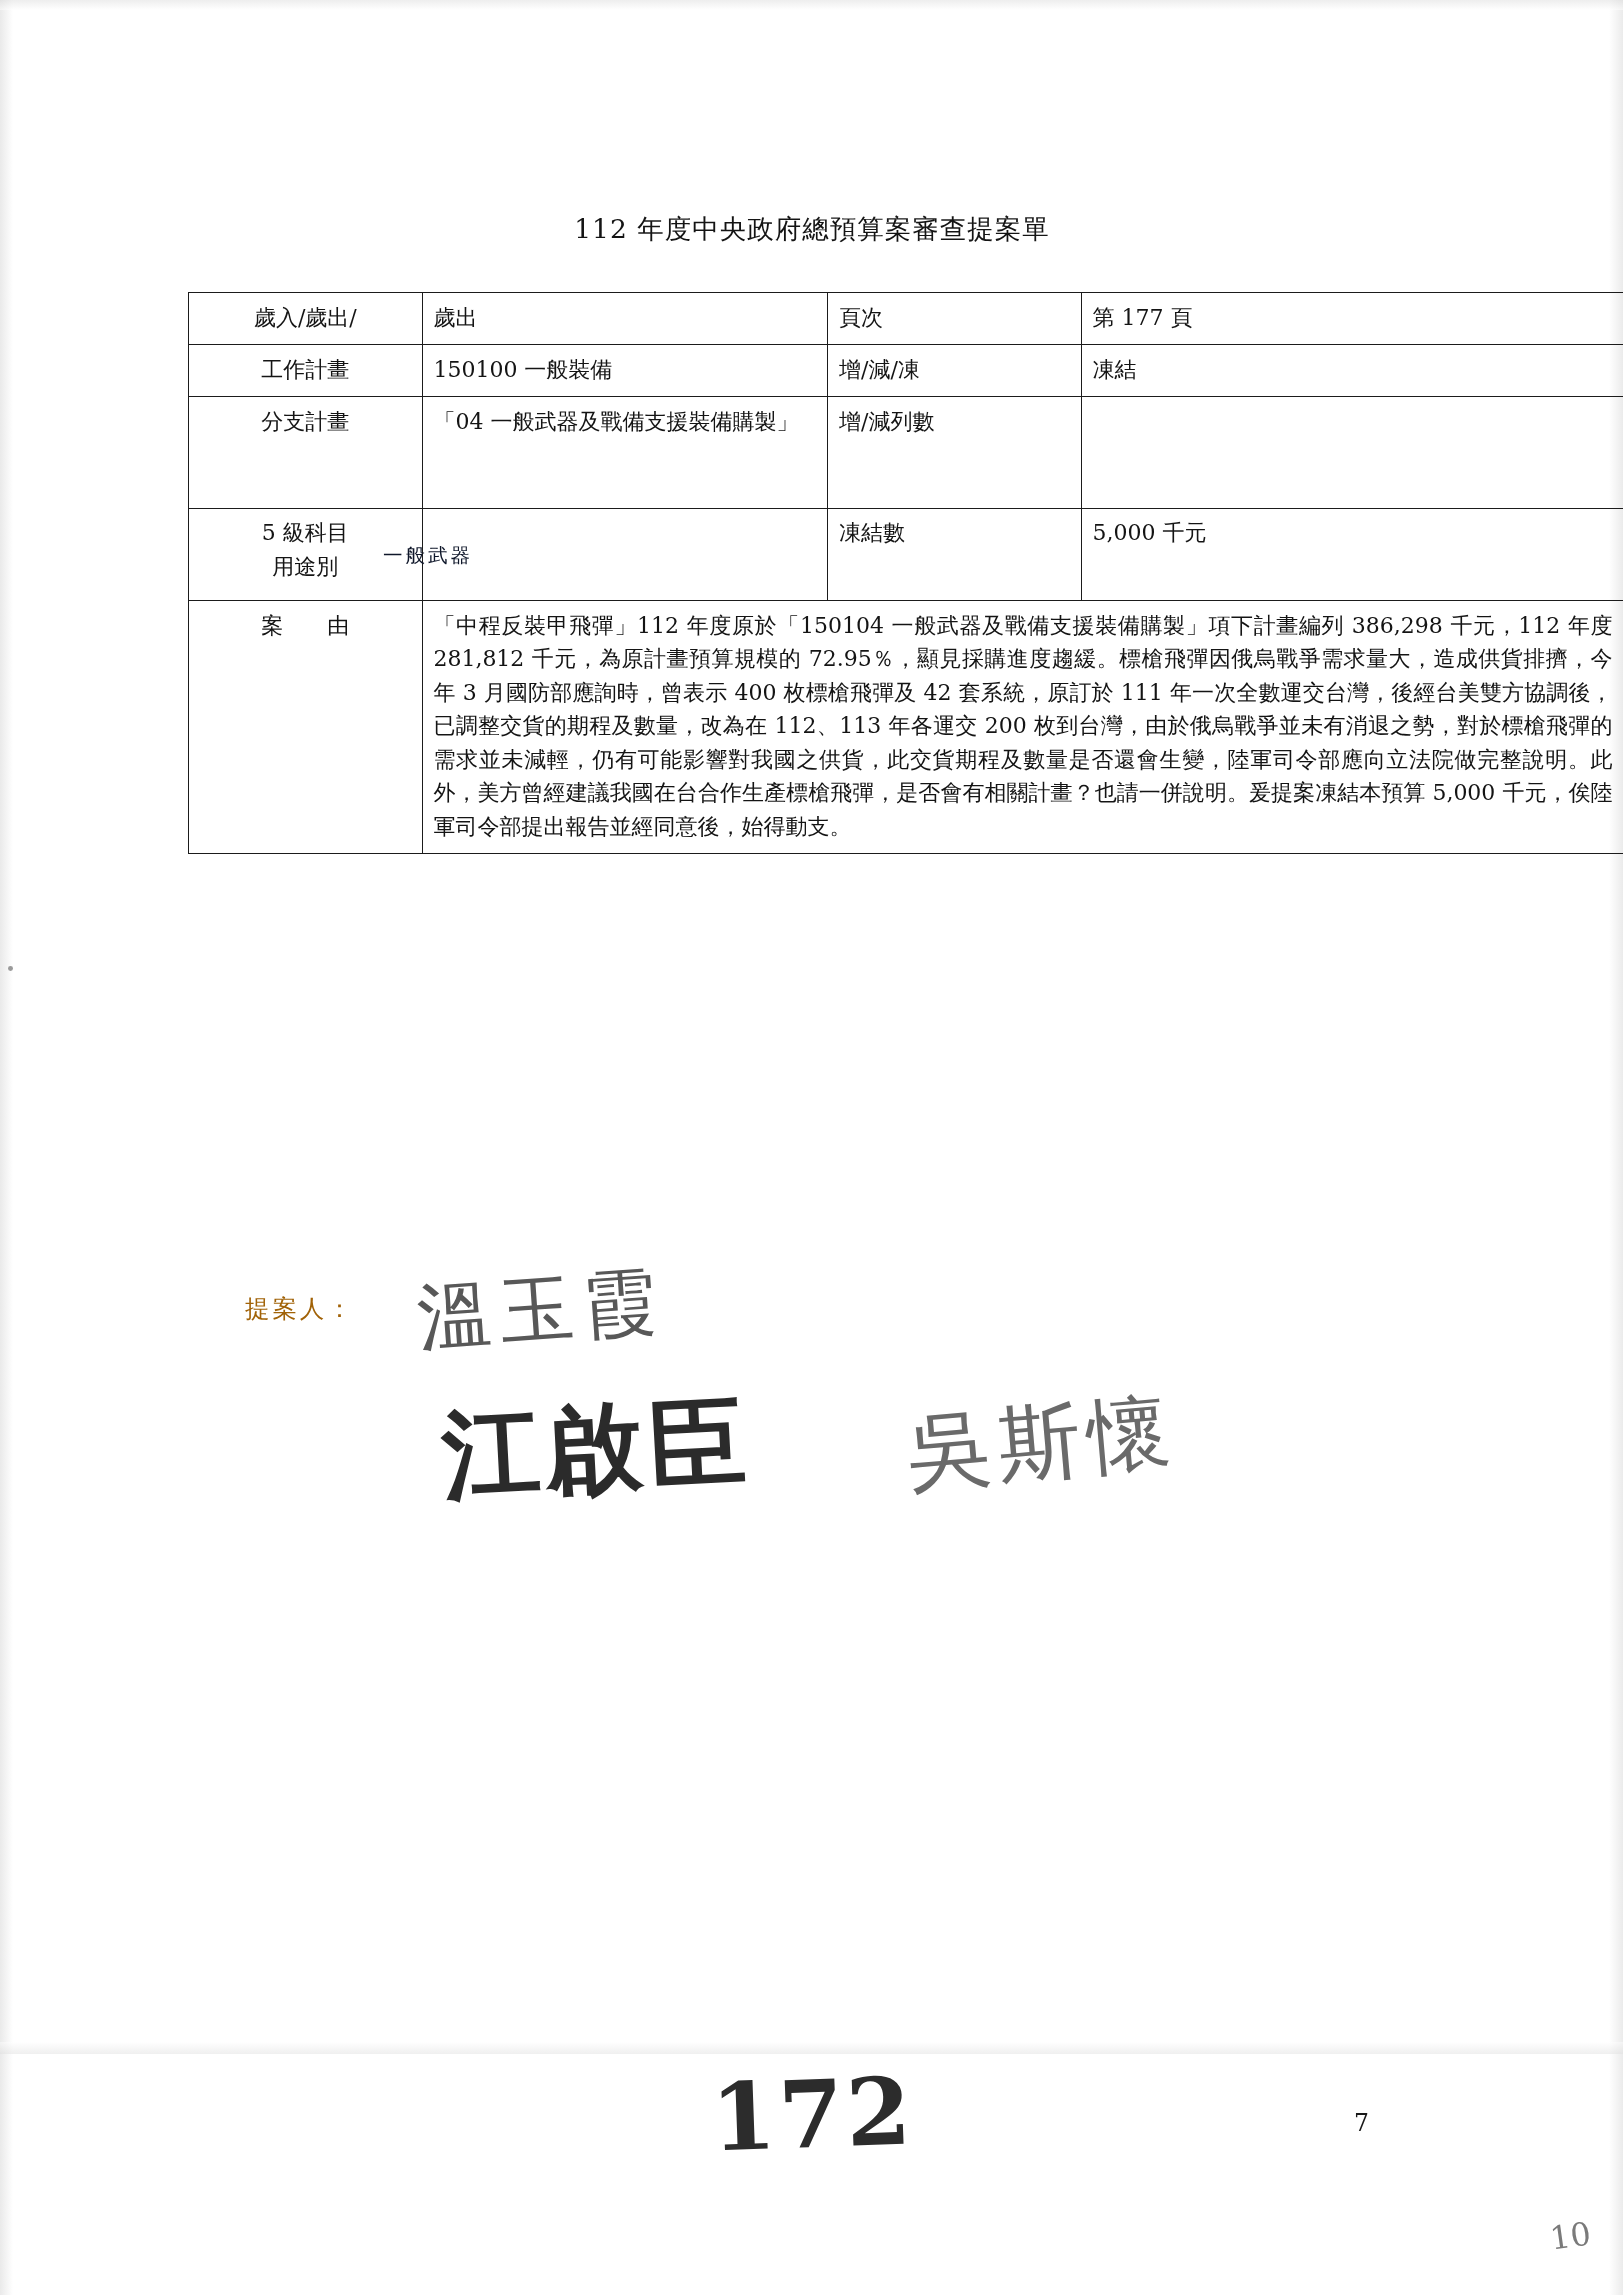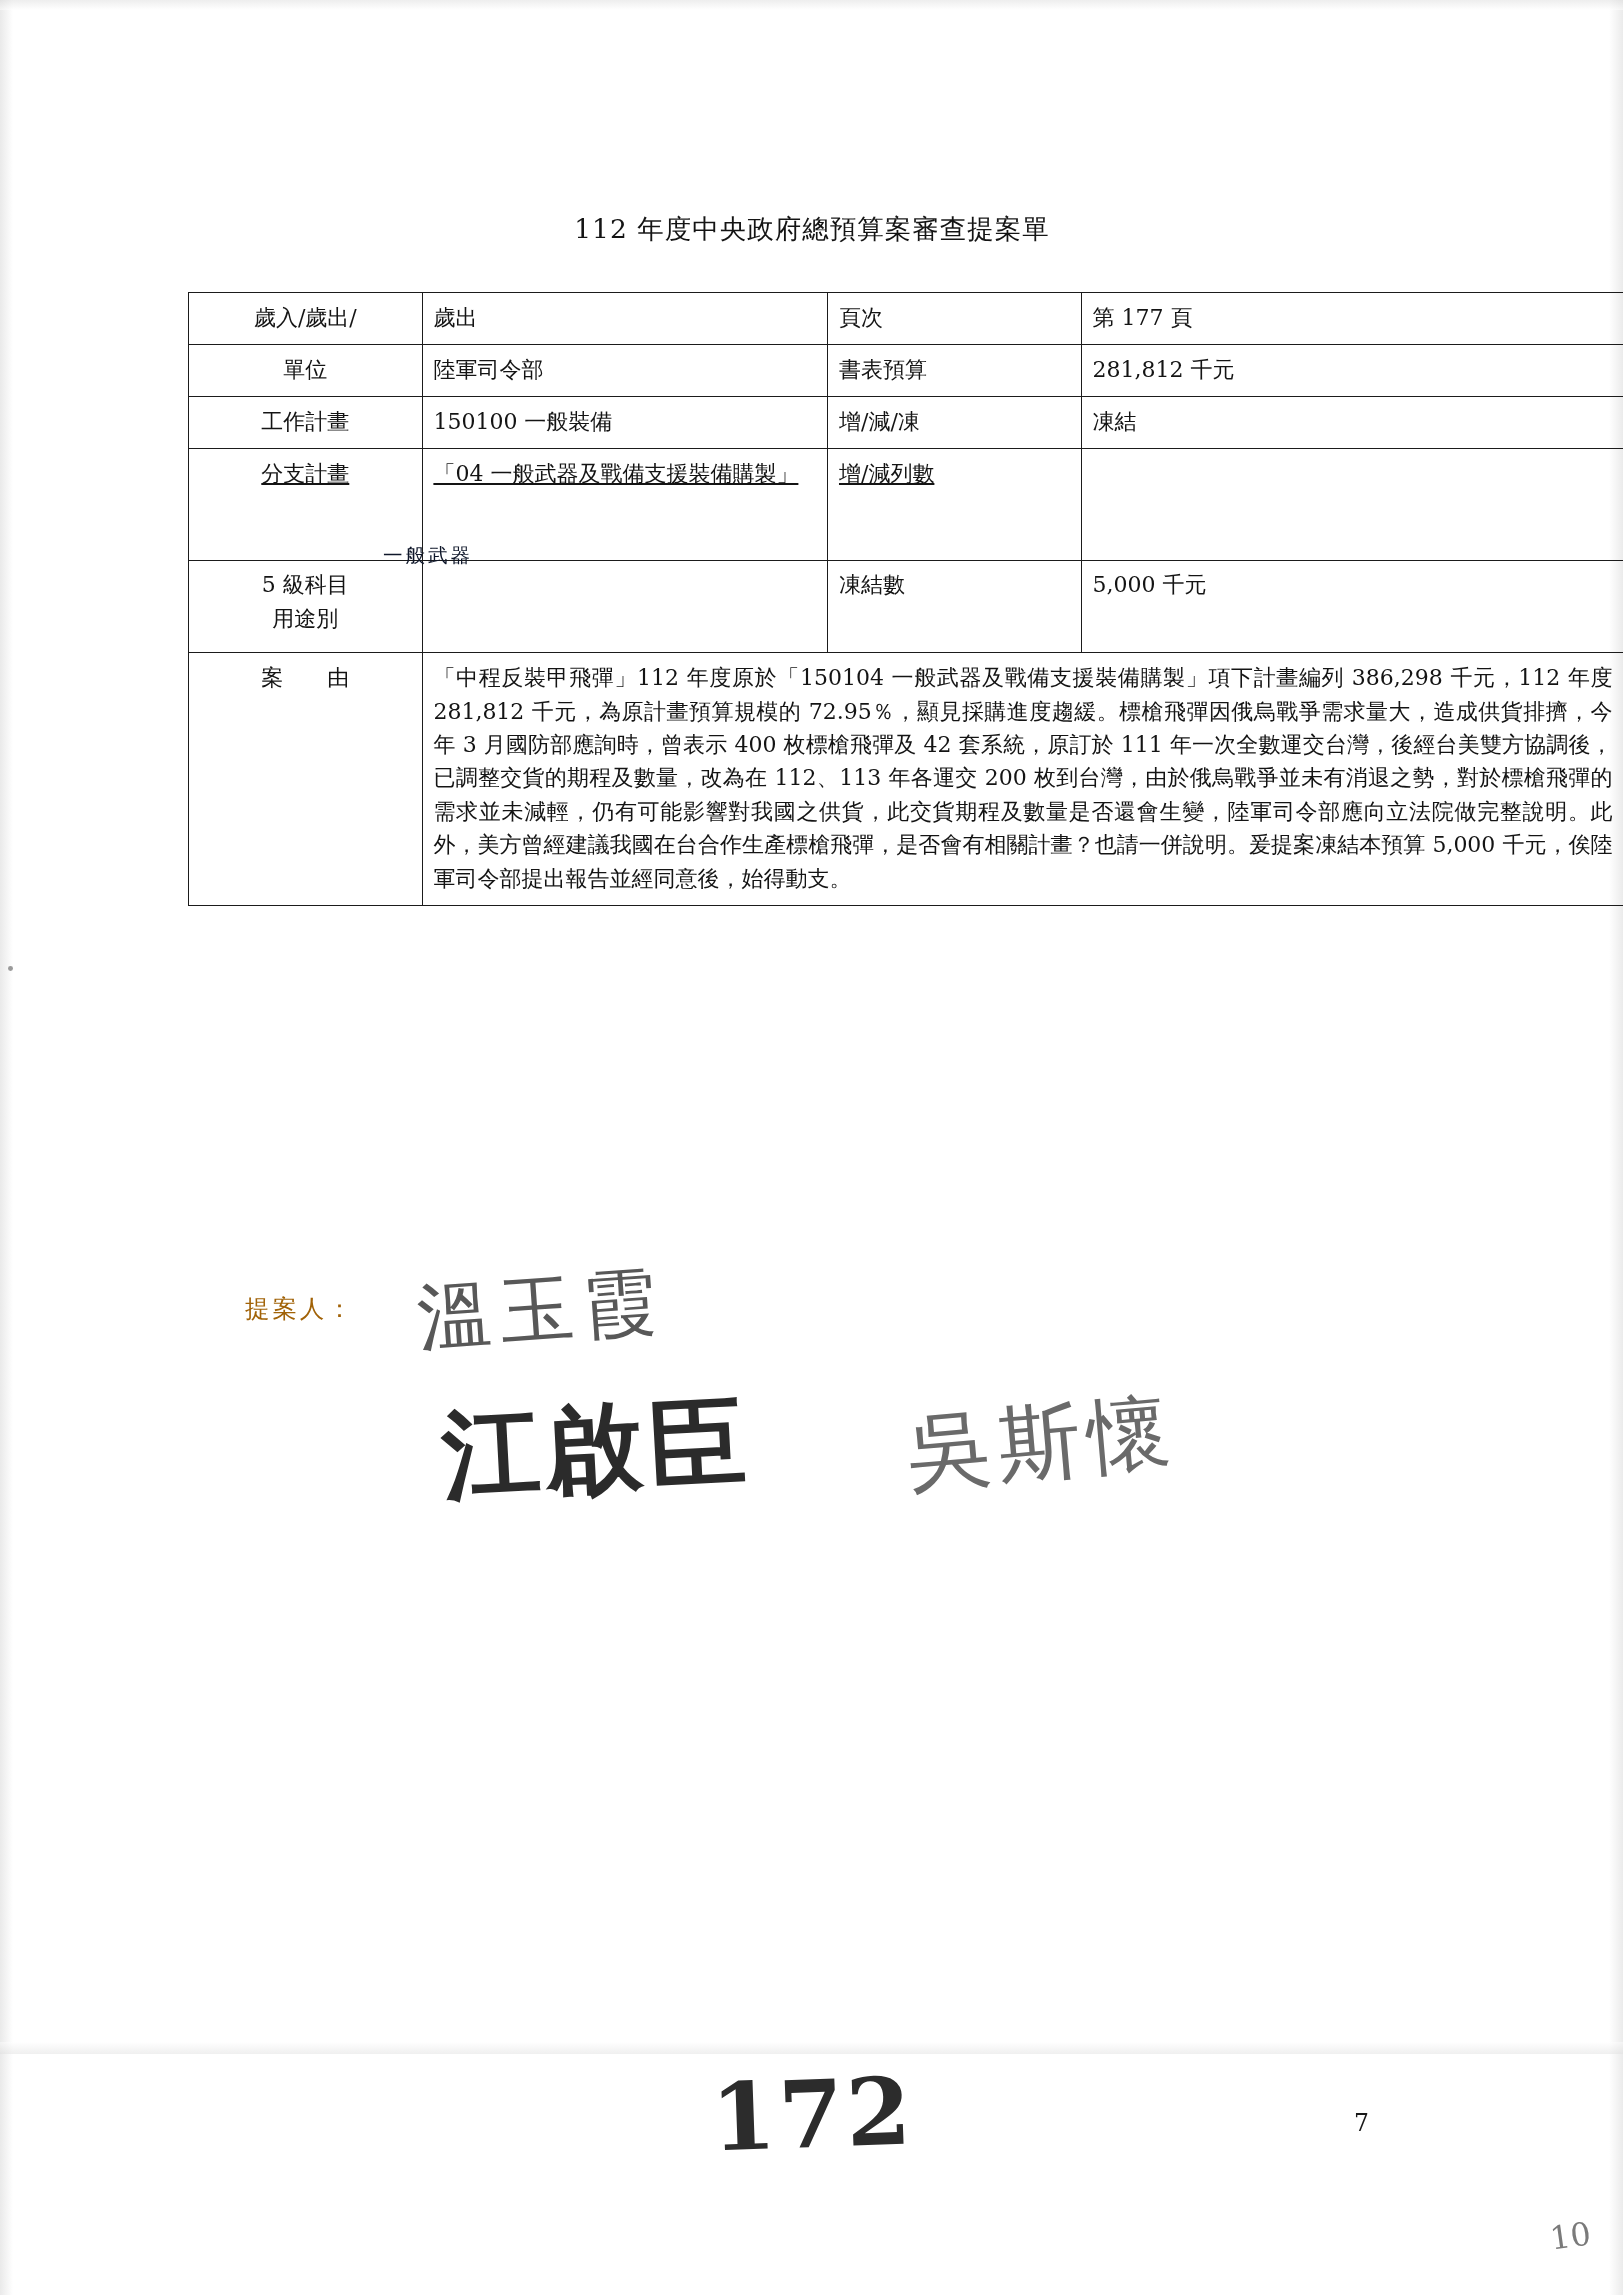--- a/index.html
+++ b/index.html
@@ -82,21 +82,21 @@
     line-height: 1.52;
     vertical-align: top;
     color: #141414;
   }
   .col-label   { width: 211px; text-align: center; }
   .col-value   { width: 383px; }
   .col-label2  { width: 231px; }
   .col-value2  { width: 520px; }
 
   .cell-tall { height: 74px; }
-  .cell-two-line { height: 93px; text-decoration: underline; }
+  .cell-two-line { height: 93px; }
 
   
   .ghost {
     position: absolute;
     color: #0f172a;
     font-size: 19.6px;
     letter-spacing: 2.9px;
     pointer-events: none;
   }
 
@@ -208,26 +208,20 @@
 
   <table class="form-table">
     <tbody>
       <tr>
         <td class="col-label">歲入/歲出/</td>
         <td class="col-value">歲出</td>
         <td class="col-label2">頁次</td>
         <td class="col-value2">第 177 頁</td>
       </tr>
       <tr>
-        <td class="col-label">單位</td>
-        <td class="col-value">陸軍司令部</td>
-        <td class="col-label2">書表預算</td>
-        <td class="col-value2">281,812 千元</td>
-      </tr>
-      <tr>
         <td class="col-label">工作計畫</td>
         <td class="col-value">150100 一般裝備</td>
         <td class="col-label2">增/減/凍</td>
         <td class="col-value2">凍結</td>
       </tr>
       <tr>
         <td class="col-label cell-two-line">分支計畫</td>
         <td class="col-value cell-two-line">「04 一般武器及戰備支援裝備購製」</td>
         <td class="col-label2 cell-two-line">增/減列數</td>
         <td class="col-value2 cell-two-line"></td>

